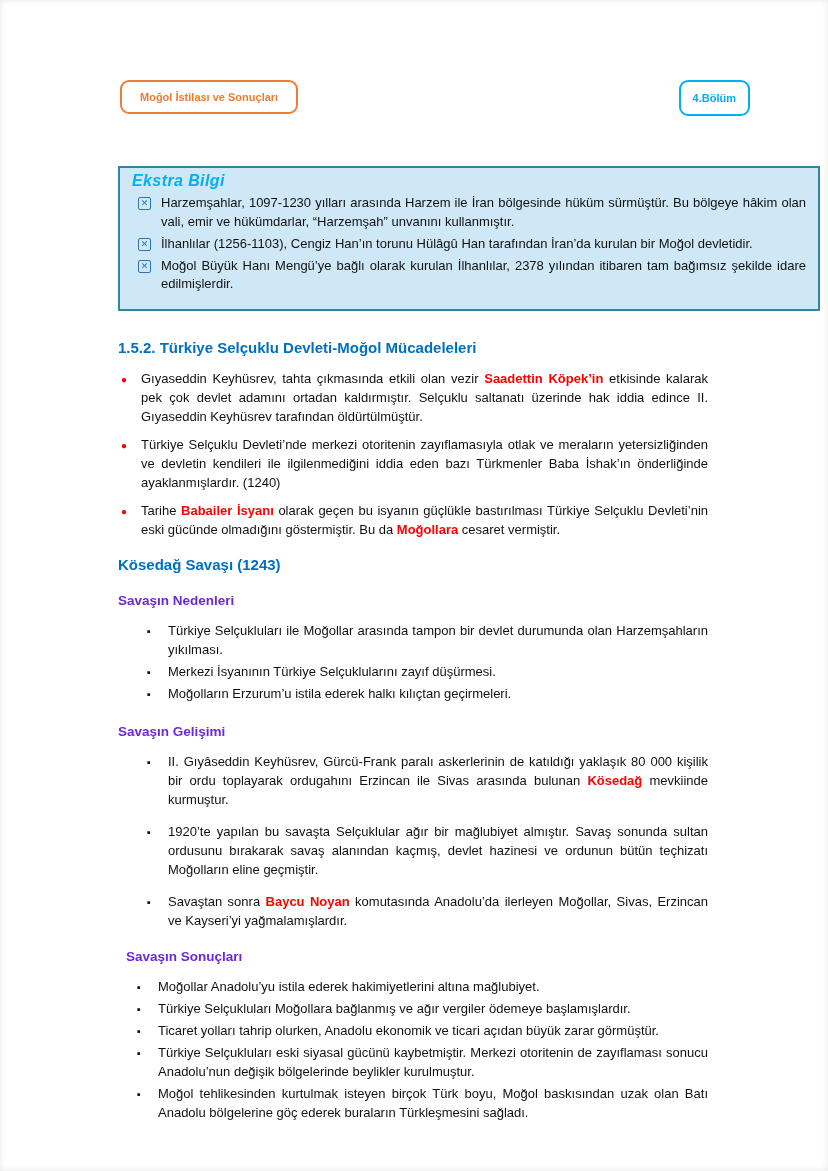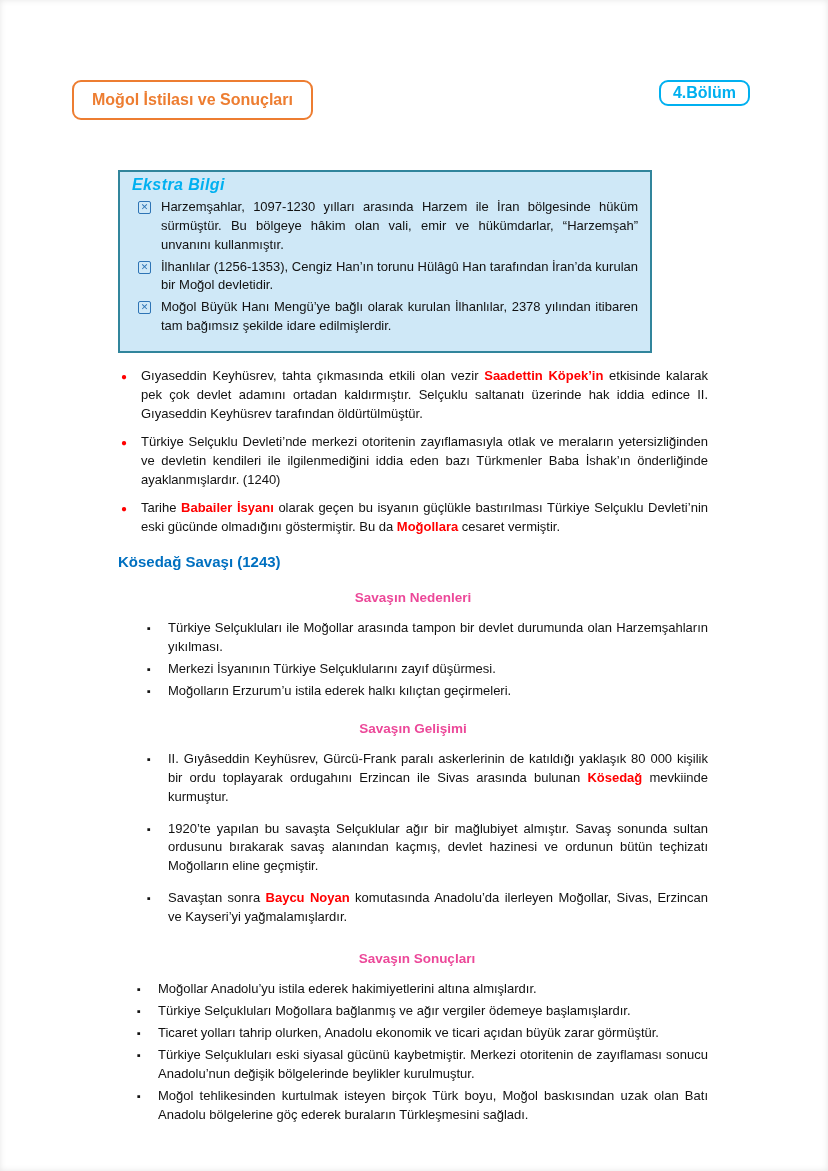--- a/index.html
+++ b/index.html
@@ -19,39 +19,40 @@
   
   .header-row {
     display: flex;
     justify-content: space-between;
     align-items: flex-start;
     margin: 80px 78px 0 72px;
   }
   .badge {
     border-radius: 9px;
     font-weight: bold;
-    font-size: 16px;
+    font-size: 11px;
     background: #ffffff;
+    margin-left: 48px;
   }
   .badge.orange {
     border: 2px solid var(--orange, #ed7d31);
     color: var(--orange, #ed7d31);
     padding: 9px 18px;
   }
   .badge.cyan {
     border: 2px solid var(--cyan, #00b0f0);
     color: var(--cyan, #00b0f0);
-    padding: 2px 12px;
+    padding: 10px 12px;
     text-align: center;
   }
 
   
   .info-box {
     margin: 50px 120px 0 118px;
-    width: 534px;
+    width: 702px;
     background: var(--info-bg, #cfe8f7);
     border: 2px solid var(--info-border, #31859c);
     padding: 4px 12px 12px 12px;
   }
   .info-title {
     color: var(--cyan, #00b0f0);
     font-style: italic;
     font-weight: bold;
     font-size: 16px;
     letter-spacing: 0.4px;
@@ -86,25 +87,24 @@
     color: var(--blue, #0070c0);
     font-size: 15px;
     font-weight: bold;
     margin-top: 28px;
   }
   .blue-heading.kosedag { margin-top: 16px; }
 
   .sub-heading {
     font-size: 13.5px;
     font-weight: bold;
-    color: #ec4899;
+    color: #6d28d9;
     margin-top: 20px;
-    text-align: center;
-  }
-  .sub-heading.indent { margin-left: 8px; margin-top: 24px; }
+  }
+  .sub-heading.indent { margin-left: 8px; margin-top: 18px; }
 
   .list { margin-top: 14px; }
   .list-item { display: flex; line-height: 1.46; }
   .item-text { flex: 1; text-align: justify; }
 
   
   .red-list .list-item { margin-bottom: 9px; }
   .red-list .marker {
     flex-shrink: 0;
     width: 23px;
@@ -145,30 +145,31 @@
   </div>
 
   <div class="info-box">
     <div class="info-title">Ekstra Bilgi</div>
     <div class="info-item">
       <span class="checkbox">✕</span>
       <span class="info-text">Harzemşahlar, 1097-1230 yılları arasında Harzem ile İran bölgesinde hüküm sürmüştür. Bu bölgeye hâkim olan vali, emir ve hükümdarlar, “Harzemşah” unvanını kullanmıştır.</span>
     </div>
     <div class="info-item">
       <span class="checkbox">✕</span>
-      <span class="info-text">İlhanlılar (1256-1353), Cengiz Han’ın torunu Hülâgû Han tarafından İran’da kurulan bir Moğol devletidir.</span>
+      <span class="info-text">İlhanlılar (1256-1103), Cengiz Han’ın torunu Hülâgû Han tarafından İran’da kurulan bir Moğol devletidir.</span>
     </div>
     <div class="info-item">
       <span class="checkbox">✕</span>
       <span class="info-text">Moğol Büyük Hanı Mengü’ye bağlı olarak kurulan İlhanlılar, 2378 yılından itibaren tam bağımsız şekilde idare edilmişlerdir.</span>
     </div>
   </div>
 
   <div class="content">
 
+    <h2 class="blue-heading">1.5.2. Türkiye Selçuklu Devleti-Moğol Mücadeleleri</h2>
 
     <div class="list red-list">
       <div class="list-item">
         <span class="marker">●</span>
         <span class="item-text"><span>Gıyaseddin Keyhüsrev, tahta çıkmasında etkili olan vezir </span><span class="hl">Saadettin Köpek’in</span><span> etkisinde kalarak pek çok devlet adamını ortadan kaldırmıştır. Selçuklu saltanatı üzerinde hak iddia edince II. Gıyaseddin Keyhüsrev tarafından öldürtülmüştür.</span></span>
       </div>
       <div class="list-item">
         <span class="marker">●</span>
         <span class="item-text">Türkiye Selçuklu Devleti’nde merkezi otoritenin zayıflamasıyla otlak ve meraların yetersizliğinden ve devletin kendileri ile ilgilenmediğini iddia eden bazı Türkmenler Baba İshak’ın önderliğinde ayaklanmışlardır. (1240)</span>
       </div>
@@ -209,21 +210,21 @@
       <div class="list-item">
         <span class="marker">▪</span>
         <span class="item-text"><span>Savaştan sonra </span><span class="hl">Baycu Noyan</span><span> komutasında Anadolu’da ilerleyen Moğollar, Sivas, Erzincan ve Kayseri’yi yağmalamışlardır.</span></span>
       </div>
     </div>
 
     <h3 class="sub-heading indent">Savaşın Sonuçları</h3>
     <div class="list sq-list results">
       <div class="list-item">
         <span class="marker">▪</span>
-        <span class="item-text">Moğollar Anadolu’yu istila ederek hakimiyetlerini altına almışlardır.</span>
+        <span class="item-text">Moğollar Anadolu’yu istila ederek hakimiyetlerini altına mağlubiyet.</span>
       </div>
       <div class="list-item">
         <span class="marker">▪</span>
         <span class="item-text">Türkiye Selçukluları Moğollara bağlanmış ve ağır vergiler ödemeye başlamışlardır.</span>
       </div>
       <div class="list-item">
         <span class="marker">▪</span>
         <span class="item-text">Ticaret yolları tahrip olurken, Anadolu ekonomik ve ticari açıdan büyük zarar görmüştür.</span>
       </div>
       <div class="list-item">

